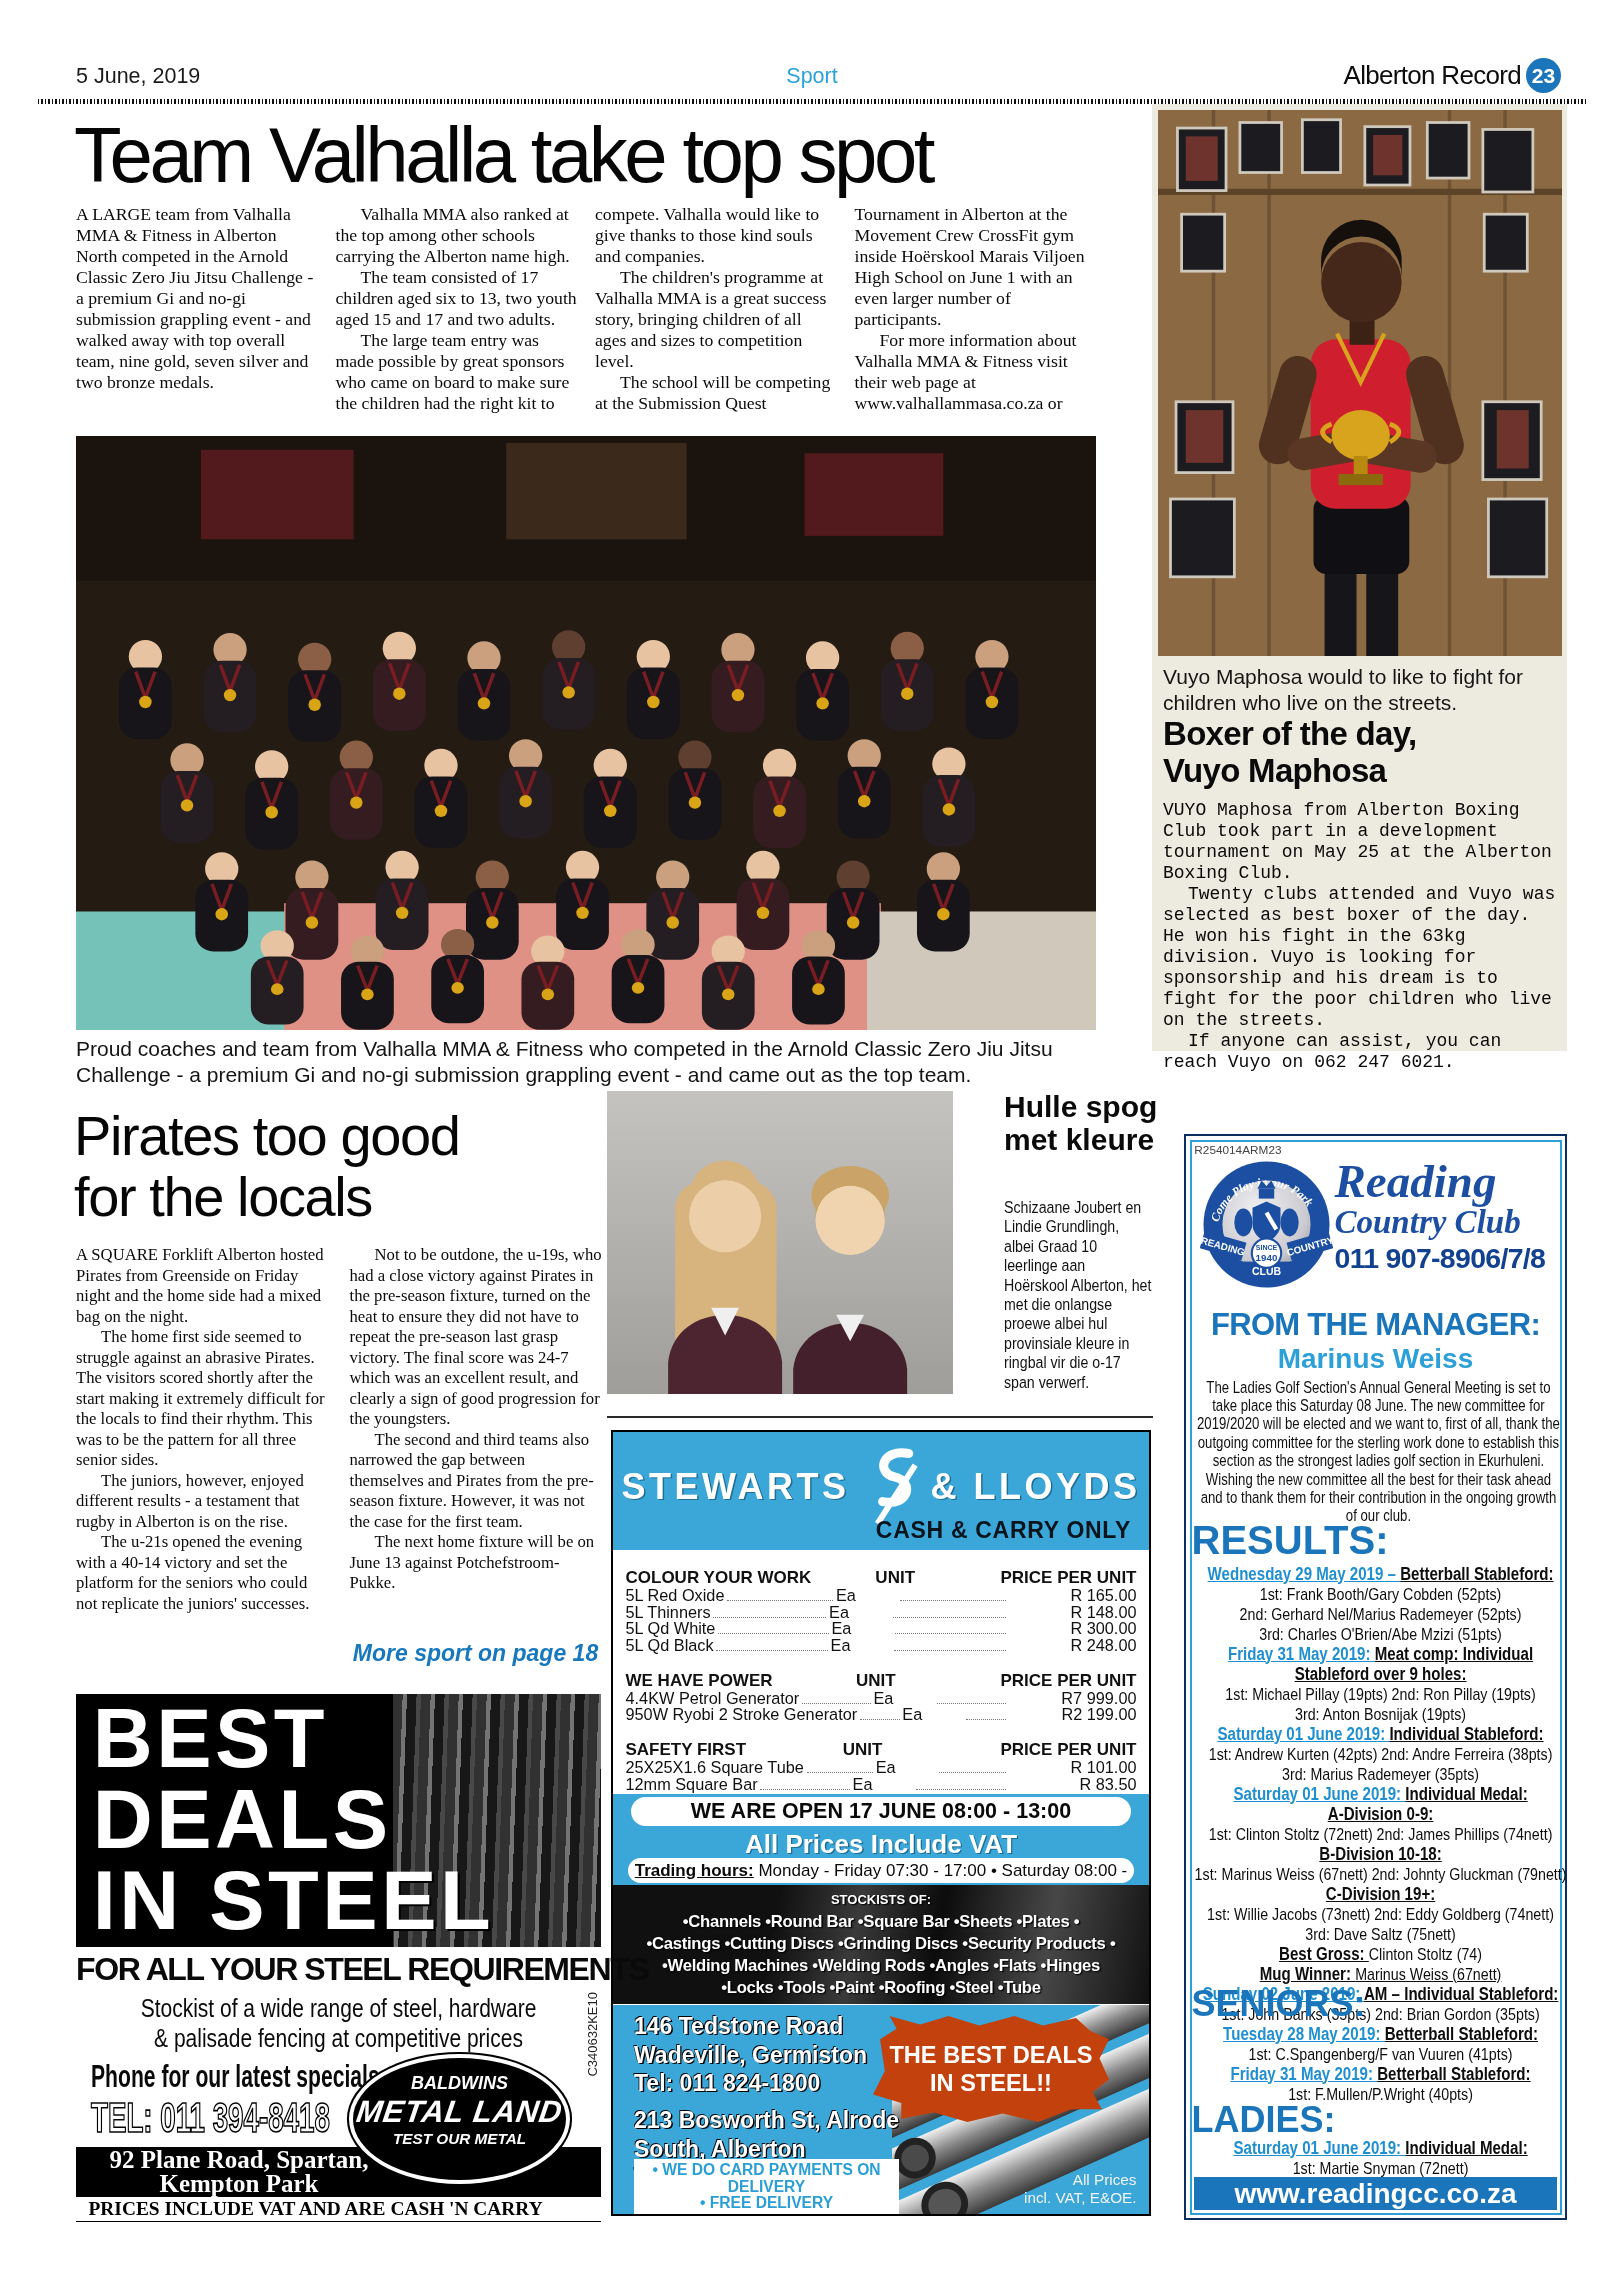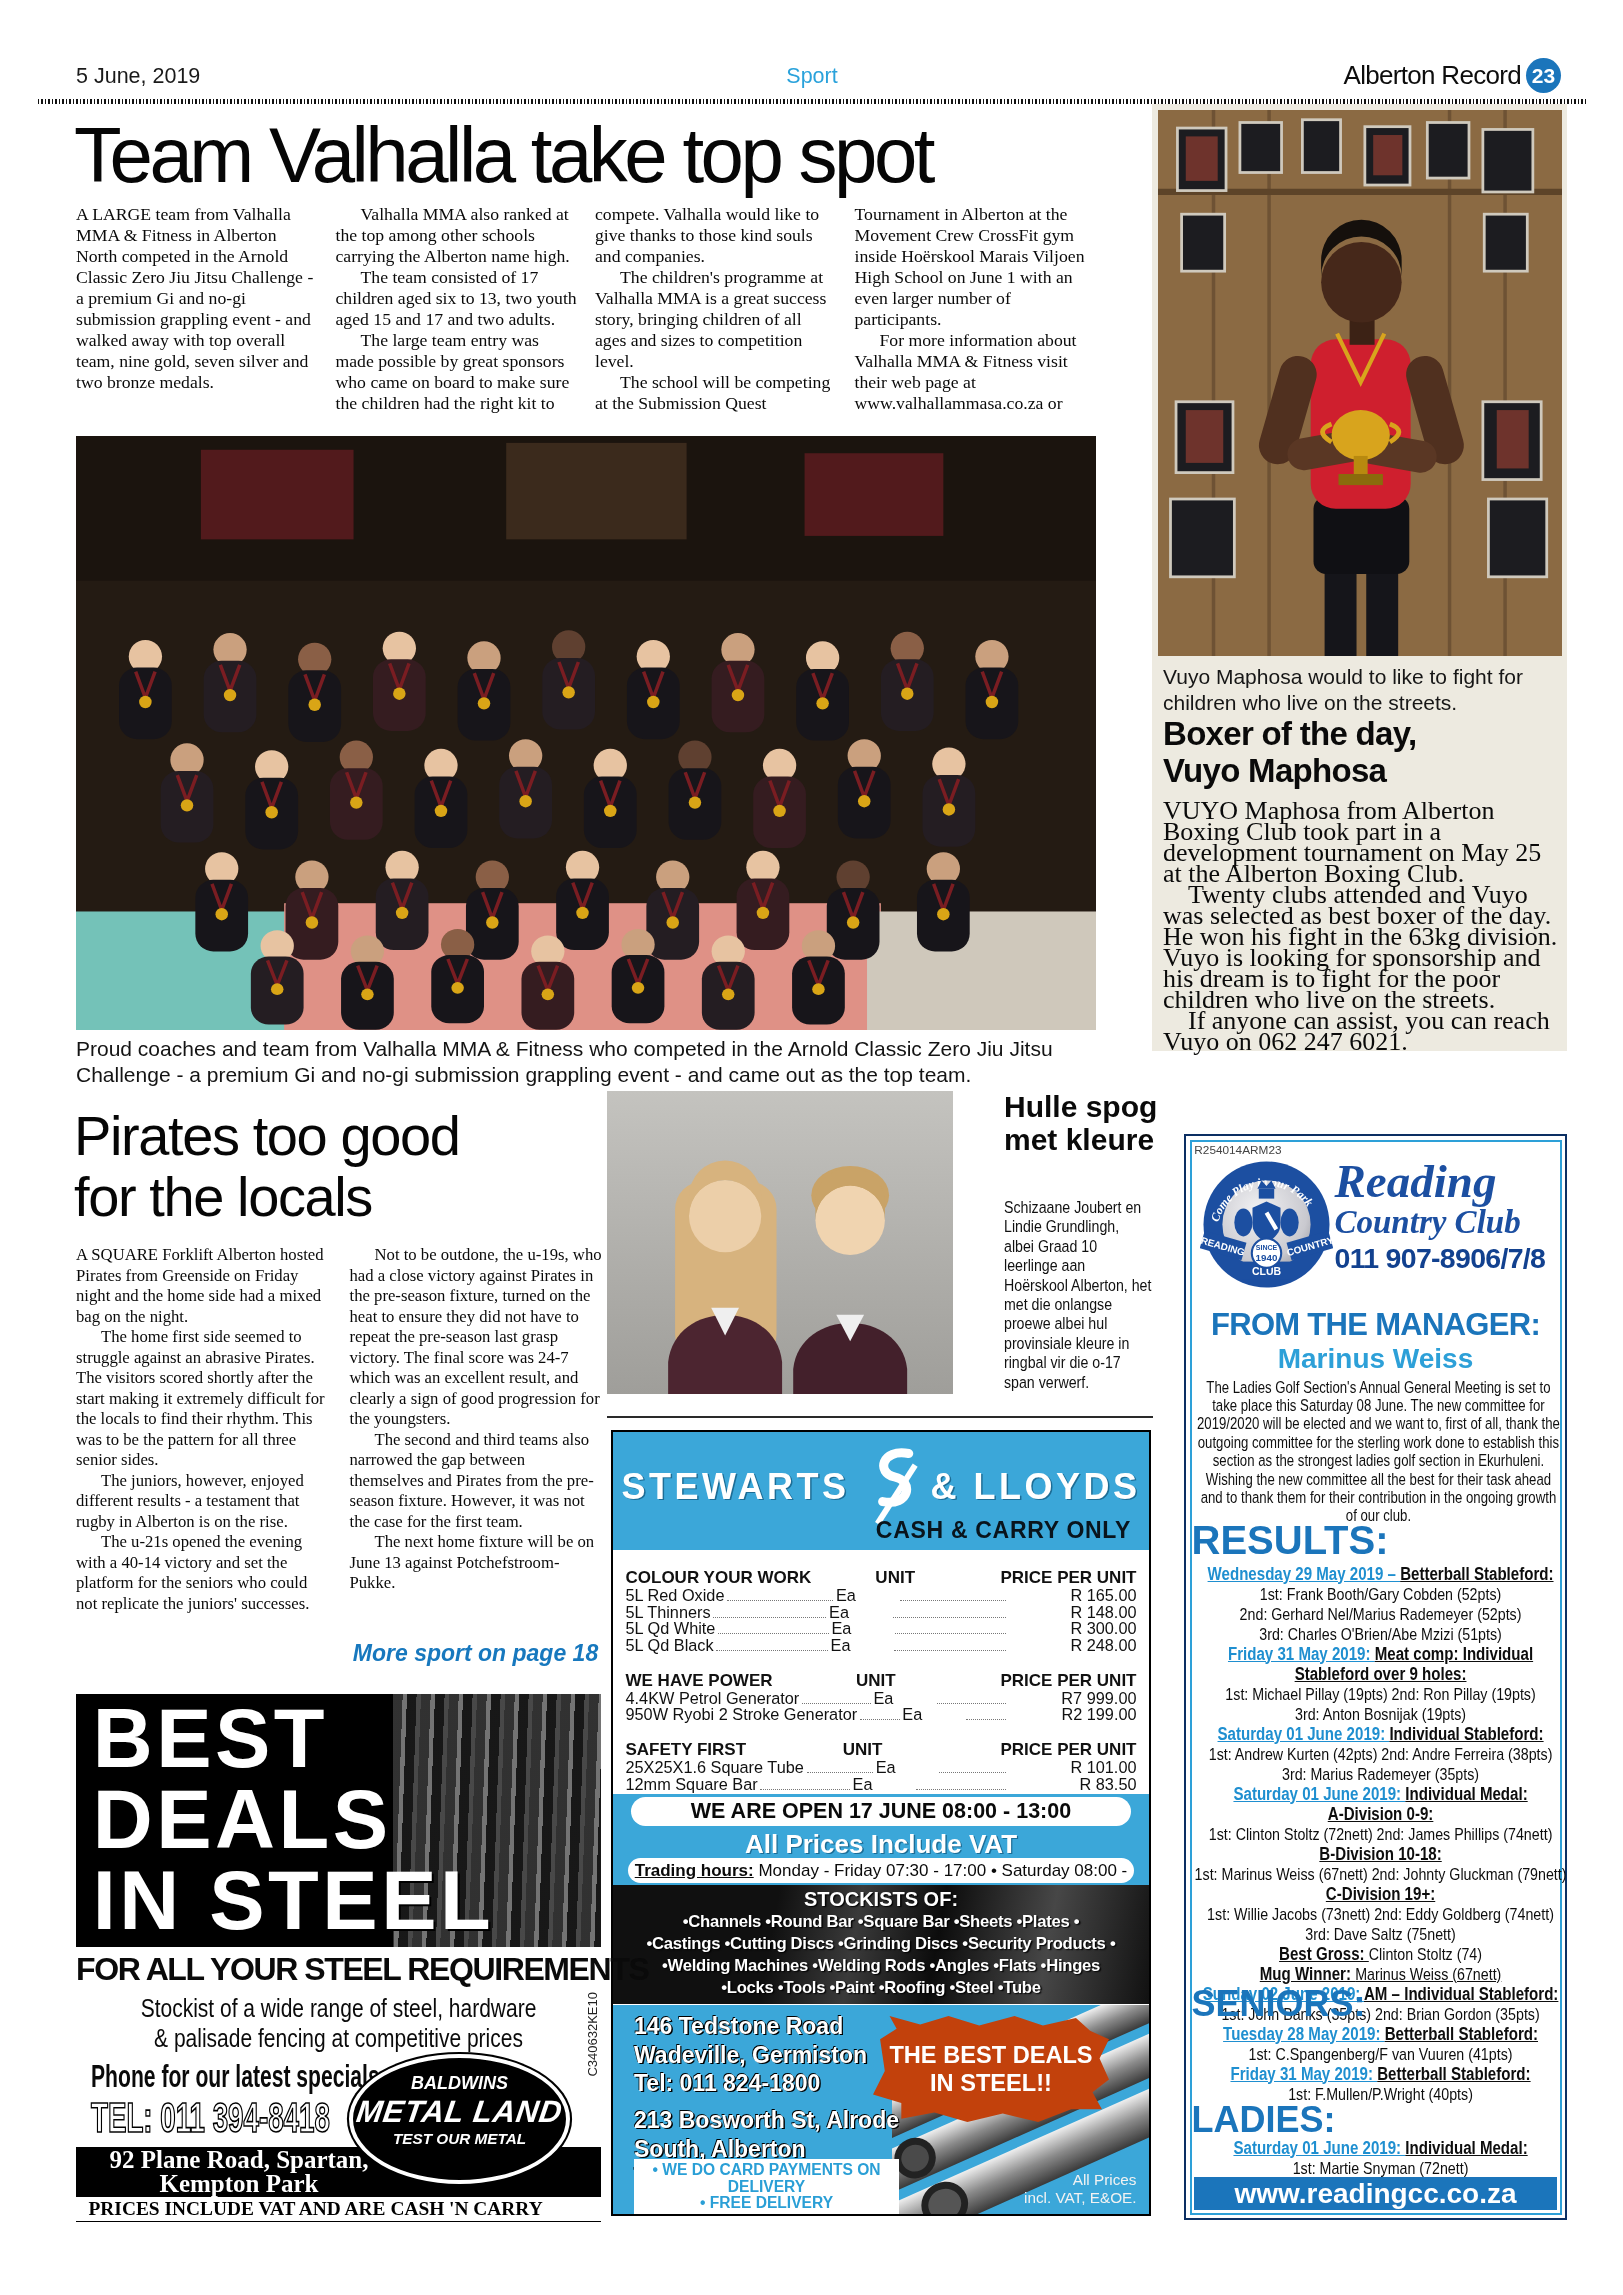--- a/index.html
+++ b/index.html
@@ -17,21 +17,21 @@
   #main-cols{left:76px;top:204px;width:1020px;height:230px;column-count:4;column-gap:18px;font-family:"Liberation Serif",serif;font-size:17.7px;line-height:21px;color:#0a0a0a;overflow:hidden;text-align:left}
   p.np{margin:0;text-indent:25px}
   p.np0{margin:0;text-indent:0}
   
   #team-photo{left:76px;top:436px;width:1020px;height:594px}
   #team-caption{left:76px;top:1036px;width:1020px;font-size:21px;line-height:26px;color:#141414}
   #cream{left:1152px;top:104px;width:415px;height:947px;background:#edeae0}
   #boxer-photo{left:1158px;top:110px;width:404px;height:546px}
   #boxer-caption{left:1163px;top:664px;width:393px;font-size:21px;line-height:26px;color:#161616}
   #boxer-h{left:1163px;top:715px;font-size:33px;font-weight:bold;line-height:37px;letter-spacing:-0.7px;color:#0a0a0a}
-  #boxer-body{left:1163px;top:800px;width:397px;font-family:Liberation Serif, serif;font-size:26px;line-height:21px;color:#0a0a0a}
+  #boxer-body{left:1163px;top:800px;width:397px;font-family:Liberation Mono, monospace;font-size:18px;line-height:21px;color:#0a0a0a}
   
   #pirates-h{left:74px;top:1105px;font-size:56px;line-height:61px;letter-spacing:-1.4px;color:#060606;font-weight:400}
   #pirates-cols{left:76px;top:1245px;width:526px;height:389px;column-count:2;column-gap:21px;font-family:"Liberation Serif",serif;font-size:16.7px;line-height:20.5px;color:#0a0a0a;overflow:hidden}
   #more-sport{left:347px;top:1640px;width:257px;text-align:center;color:#1778be;font-style:italic;font-weight:bold;font-size:23px}
   #girls-photo{left:607px;top:1091px;width:346px;height:303px}
   
   #hulle-h{left:1004px;top:1090px;width:156px;font-size:30px;line-height:33px;font-weight:800;color:#0a0a0a;letter-spacing:0}
   #hulle-b{left:1004px;top:1198px;width:174px;transform:scaleX(0.85);transform-origin:0 0;font-size:16.7px;line-height:19.4px;color:#111}
   #mid-rule{left:607px;top:1416px;width:546px;border-top:2.1px solid #2a2a2a}
   
@@ -48,21 +48,21 @@
   .t-l{flex:1;border-bottom:1.4px dotted #777;margin:0 2.8px 2.8px 2.8px;height:0.7px}
   .t-ln{flex:1}
   .t-u{flex:0 0 61px;white-space:nowrap}
   .t-p{flex:0 0 128px;text-align:right;white-space:nowrap}
   #sl .band{position:absolute;left:0;right:0;top:362px;height:91px;background:#3ba7d9}
   #sl .pill1{position:absolute;left:18px;right:18px;top:2.8px;height:29px;background:#fff;border-radius:14.6px;text-align:center;font-weight:800;font-size:21.5px;line-height:29px;color:#0a0a0a}
   #sl .vat{position:absolute;left:0;right:0;top:35px;text-align:center;color:#fff;font-weight:800;font-size:26px;text-shadow:1.4px 1.4px 0 #1d6d96}
   #sl .pill2{position:absolute;left:15.3px;right:15.3px;top:64px;height:25px;background:#fff;border-radius:12.5px;text-align:center;font-size:17px;line-height:25px;color:#0a0a0a}
   #sl .pill2 b{text-decoration:underline}
   #sl .stock{position:absolute;left:0;right:0;top:453px;height:119px;background:linear-gradient(100deg,#101010 0 30%,#3a3a3a 45%,#0c0c0c 60%,#474747 80%,#111 100%)}
-  #sl .stock .st{margin-top:2.8px;text-align:center;color:#fff;font-weight:800;font-size:20px;line-height:23.6px;text-shadow:1.4px 1.4px 1.4px #000}
+  #sl .stock .st{margin-top:2.8px;text-align:center;color:#fff;font-weight:800;font-size:13px;line-height:23.6px;text-shadow:1.4px 1.4px 1.4px #000}
   #sl .stock .sl-line{text-align:center;color:#fff;font-weight:800;font-size:16.7px;line-height:22px;letter-spacing:-0.3px;text-shadow:1.4px 1.4px 1.4px #000}
   #sl .bot{position:absolute;left:0;right:0;top:573px;bottom:0;background:#3ba7d9;overflow:hidden}
   #sl .addr{position:absolute;left:21px;color:#fff;font-weight:800;font-size:23px;line-height:28.5px;text-shadow:1.4px 1.4px 0 #000,-0.7px -0.7px 0 #000}
   #sl .card{position:absolute;left:21px;top:154px;width:265px;background:#fff;text-align:center;color:#2a9fd6;font-weight:800;font-size:15.6px;line-height:16.7px;padding:2.8px 0}
   #sl .pipes{position:absolute;right:0;top:0;width:257px;height:100%}
   #sl .burst{position:absolute;right:40px;top:11px;width:236px;height:106px;background:#c2410c;clip-path:polygon(3% 22%,10% 12%,7% 0,20% 8%,32% 0,45% 9%,60% 0,72% 9%,86% 2%,92% 14%,100% 22%,96% 40%,100% 60%,93% 72%,97% 88%,84% 88%,70% 100%,55% 92%,40% 100%,26% 91%,12% 97%,12% 82%,0 74%,5% 52%);display:flex;flex-direction:column;justify-content:center;text-align:center}
   #sl .burst div{color:#fff;font-weight:800;font-size:23.6px;line-height:28px}
   #sl .note{position:absolute;right:12.5px;bottom:7px;text-align:right;color:#f2f2f2;font-size:15.3px;line-height:18px}
   
   #ml{left:76px;top:1694px;width:525px;height:528px;background:#000}

